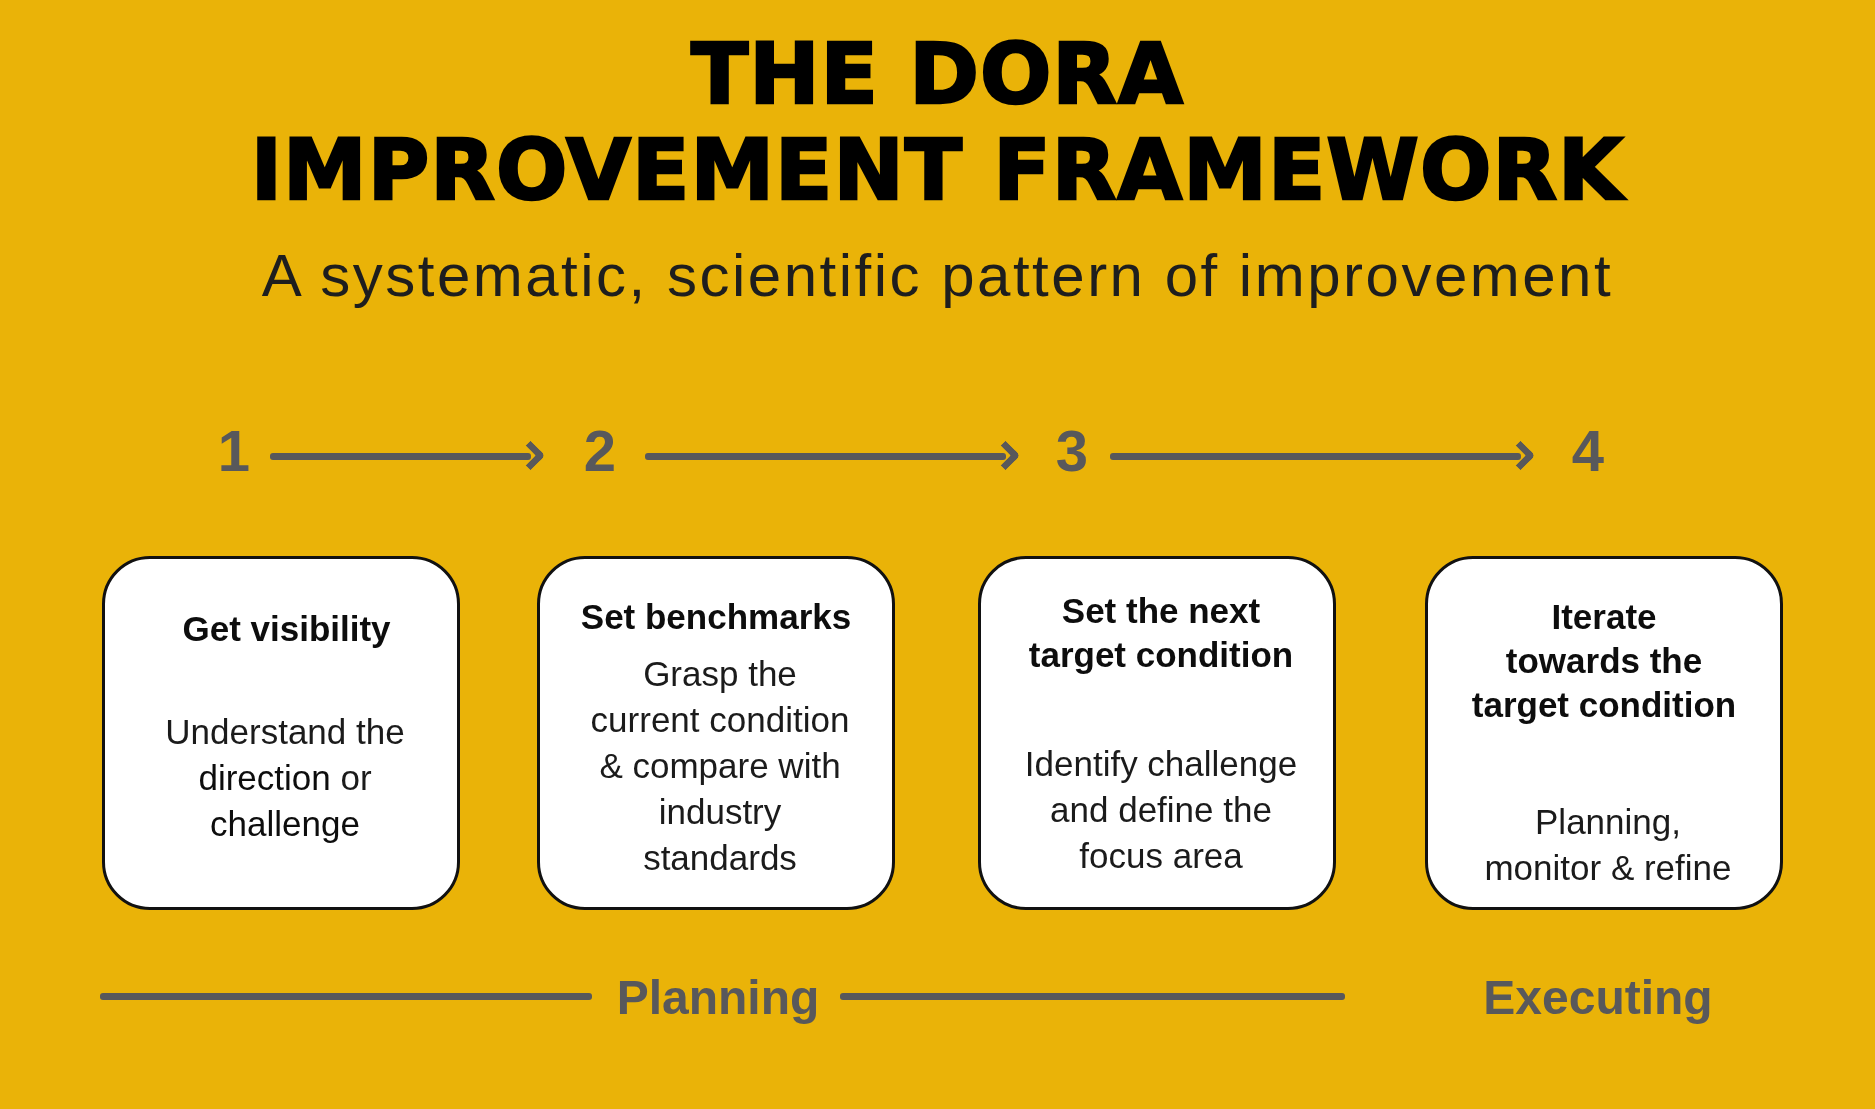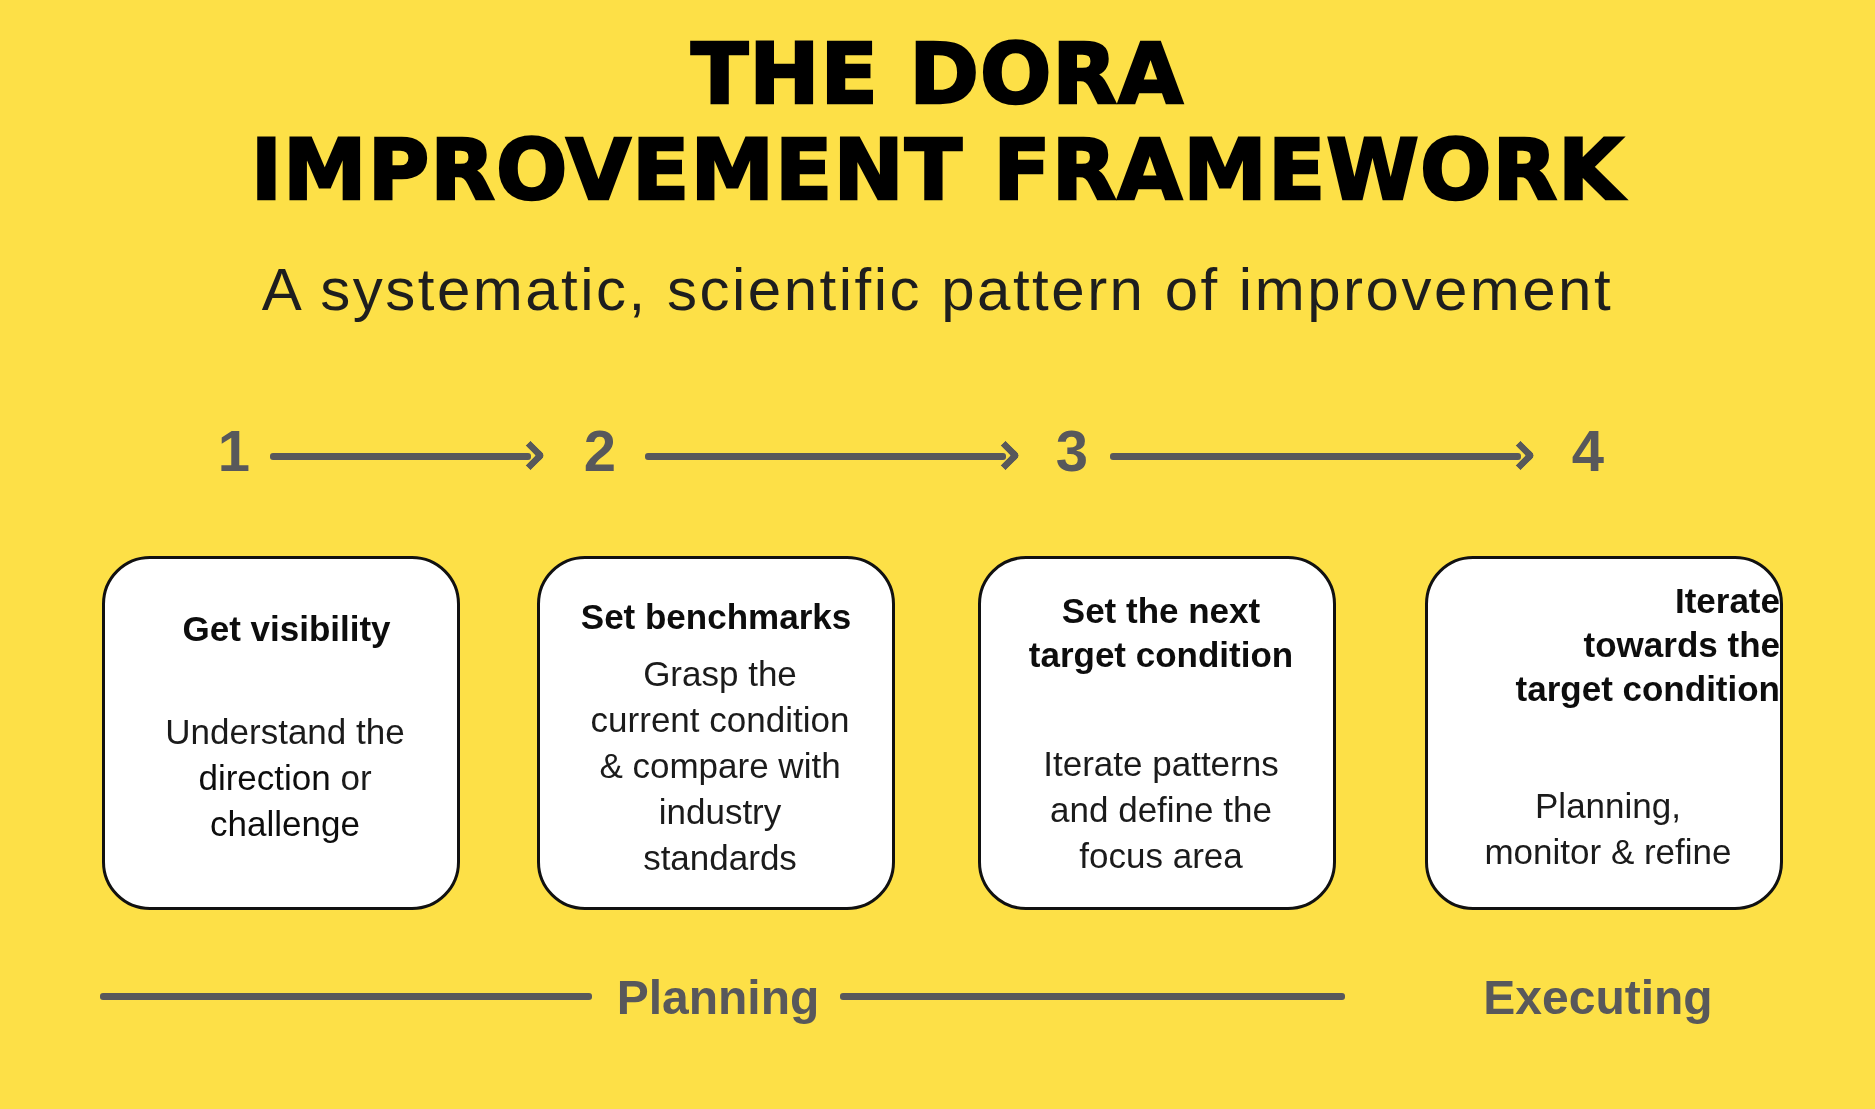--- a/index.html
+++ b/index.html
@@ -3,21 +3,21 @@
 <meta charset="utf-8">
 <style>
   * { margin: 0; padding: 0; box-sizing: border-box; }
   html, body { background: #ffffff; }
   body { font-family: "Liberation Sans", sans-serif; }
 
   .canvas {
     position: relative;
     width: 1875px;
     height: 1109px;
-    background: #fde047;
+    background: #eab308;
     overflow: hidden;
   }
 
   
   .hdr {
     position: absolute;
     left: 0; top: 26px;
     width: 1875px;
     text-align: center;
   }
@@ -25,21 +25,21 @@
     font-family: "DejaVu Sans", sans-serif;
     font-weight: bold;
     font-size: 84px;
     line-height: 96px;
     color: #000000;
     letter-spacing: 1px;
     -webkit-text-stroke: 2.5px #000000;
   }
   .main-title .tl { display: block; }
   .subtitle {
-    margin-top: 40px;
+    margin-top: 26px;
     font-family: "Liberation Sans", sans-serif;
     font-weight: 400;
     font-size: 60px;
     line-height: 64px;
     letter-spacing: 2.5px;
     color: #1e1e1e;
   }
 
   
   .step-num {
@@ -102,21 +102,21 @@
     padding-left: 8px;
   }
   .card-body .bold { font-weight: normal; color: #0d0d0d; }
 
   .card-1 .card-title { margin-top: 48px; padding-left: 11px; }
   .card-1 .card-body  { margin-top: 58px; }
   .card-2 .card-title { margin-top: 36px; }
   .card-2 .card-body  { margin-top: 12px; }
   .card-3 .card-title { margin-top: 30px; margin-left: 8px; }
   .card-3 .card-body  { margin-top: 64px; }
-  .card-4 .card-title { margin-top: 20px; text-align: right; }
+  .card-4 .card-title { margin-top: 36px; }
   .card-4 .card-body  { margin-top: 72px; }
 
   
   .phase-line {
     position: absolute;
     top: 993px;
     height: 7px;
     background: #58585b;
     border-radius: 3px;
   }
@@ -185,21 +185,21 @@
         <div><span>standards</span></div>
       </div>
   </section>
 
   <section class="card card-3" style="left:978px">
     <h2 class="card-title">
         <div><span>Set the next</span></div>
         <div><span>target condition</span></div>
       </h2>
     <div class="card-body">
-        <div><span>Iterate patterns</span></div>
+        <div><span>Identify challenge</span></div>
         <div><span>and define the</span></div>
         <div><span>focus area</span></div>
       </div>
   </section>
 
   <section class="card card-4" style="left:1425px">
     <h2 class="card-title">
         <div><span>Iterate</span></div>
         <div><span>towards the</span></div>
         <div><span>target condition</span></div>

